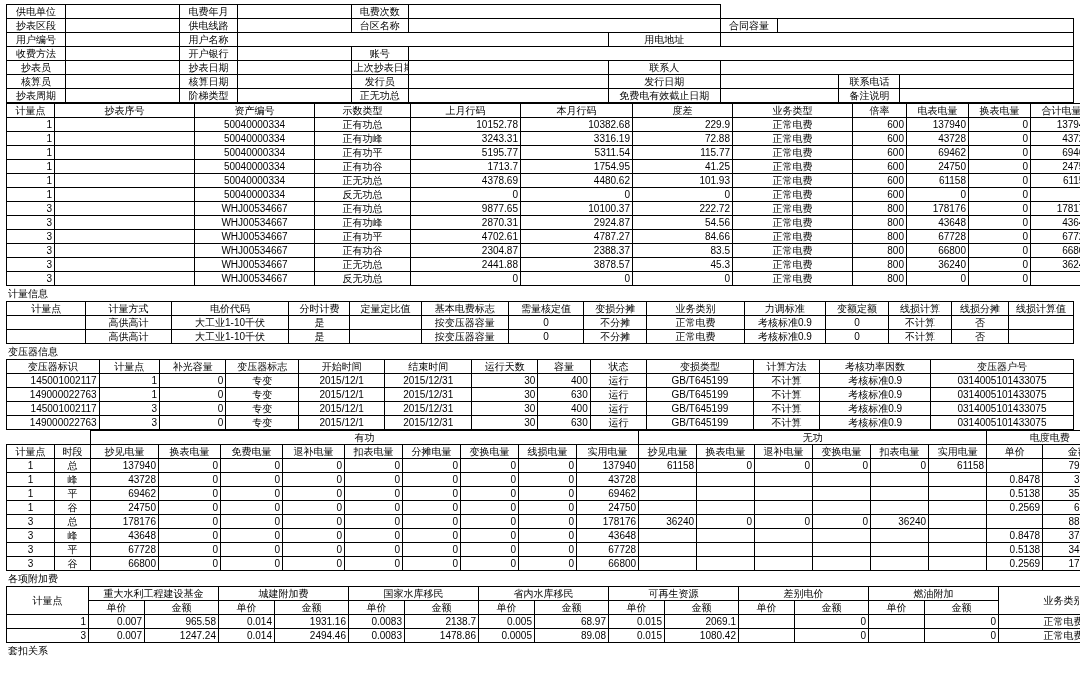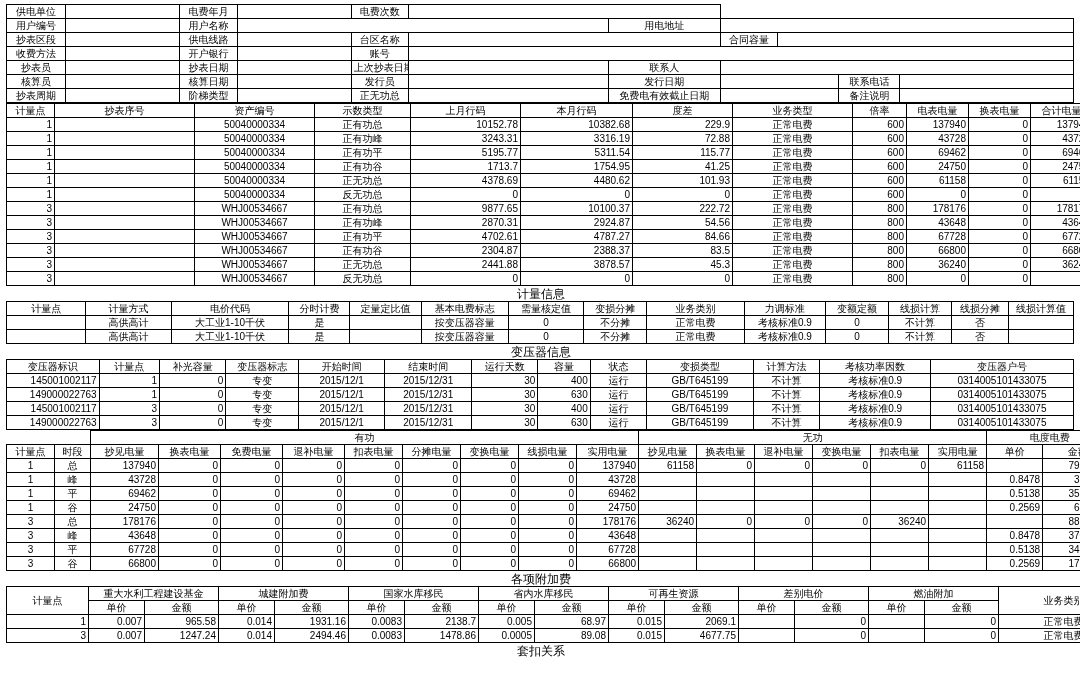--- a/index.html
+++ b/index.html
@@ -5,21 +5,21 @@
   html,body{margin:0;padding:0;background:#fff;}
   body{font-family:"Liberation Sans","DejaVu Sans",sans-serif;font-size:10px;color:#000;width:1080px;}
   .page{width:1080px;box-sizing:border-box;padding:4px 6px 6px 6px;}
   h1.title{font-size:15px;font-weight:bold;text-align:center;margin:2px 0 4px 0;letter-spacing:1px;}
   table{border-collapse:collapse;width:100%;table-layout:fixed;}
   td,th{border:1px solid #000;height:13px;line-height:13px;font-size:10px;font-weight:normal;padding:0 2px;overflow:hidden;white-space:nowrap;}
   .lbl{text-align:center;}
   .c{text-align:center;}
   .r{text-align:right;}
   .nb{border:none;}
-  .sec{font-size:12px;text-align:center;padding:1px 0 0 2px;border:none;height:14px;line-height:14px;}
+  .sec{font-size:10px;text-align:left;padding:1px 0 0 2px;border:none;height:14px;line-height:14px;}
   .secrow td{border:none;height:14px;}
   .hdr td{text-align:center;}
   .grp{margin-top:0px;}
 </style>
 </head>
 <body>
 
 <div class="page">
 
 
@@ -44,36 +44,36 @@
         <tr>
       <td class="lbl">供电单位</td>
       <td></td>
       <td class="lbl">电费年月</td>
       <td></td>
       <td class="lbl">电费次数</td>
       <td colspan="3"></td>
       <td colspan="6" class="nb"></td>
     </tr>
     <tr>
+      <td class="lbl">抄表区段</td>
+      <td></td>
+      <td class="lbl">供电线路</td>
+      <td></td>
+      <td class="lbl">台区名称</td>
+      <td colspan="3"></td>
+      <td class="lbl">合同容量</td>
+      <td colspan="5"></td>
+    </tr>
+    <tr>
       <td class="lbl">用户编号</td>
       <td></td>
       <td class="lbl">用户名称</td>
       <td colspan="4"></td>
       <td class="lbl">用电地址</td>
       <td colspan="6"></td>
-    </tr>
-    <tr>
-      <td class="lbl">抄表区段</td>
-      <td></td>
-      <td class="lbl">供电线路</td>
-      <td></td>
-      <td class="lbl">台区名称</td>
-      <td colspan="3"></td>
-      <td class="lbl">合同容量</td>
-      <td colspan="5"></td>
     </tr>
     <tr>
       <td class="lbl">收费方法</td>
       <td></td>
       <td class="lbl">开户银行</td>
       <td></td>
       <td class="lbl">账号</td>
       <td colspan="9"></td>
     </tr>
     <tr>
@@ -799,21 +799,21 @@
           <td class="r">3</td>
           <td class="r">0.007</td>
           <td class="r">1247.24</td>
           <td class="r">0.014</td>
           <td class="r">2494.46</td>
           <td class="r">0.0083</td>
           <td class="r">1478.86</td>
           <td class="r">0.0005</td>
           <td class="r">89.08</td>
           <td class="r">0.015</td>
-          <td class="r">4677.75</td>
+          <td class="r">1080.42</td>
           <td class="r"></td>
           <td class="r">0</td>
           <td class="r"></td>
           <td class="r">0</td>
           <td class="c">正常电费</td>
         </tr>
       </tbody>
   </table>
 
   <table>

